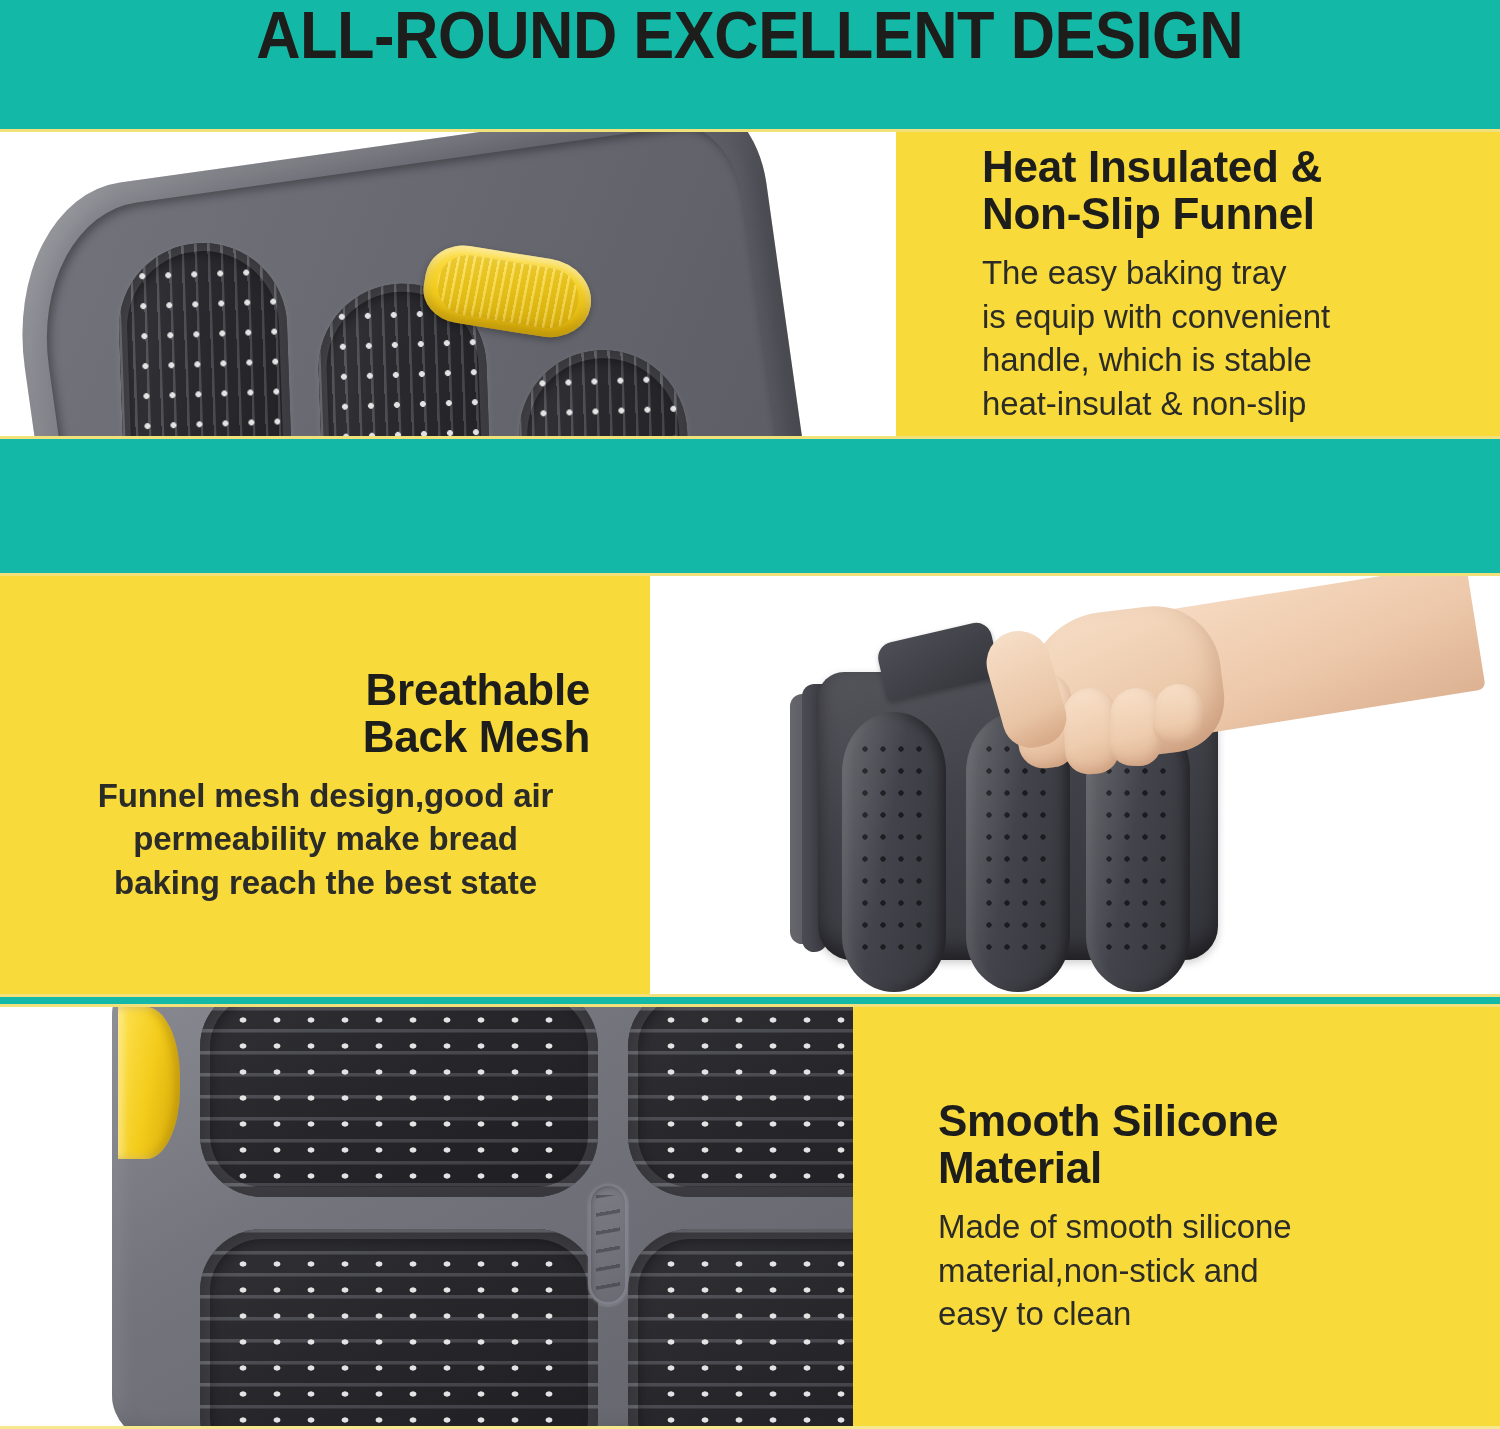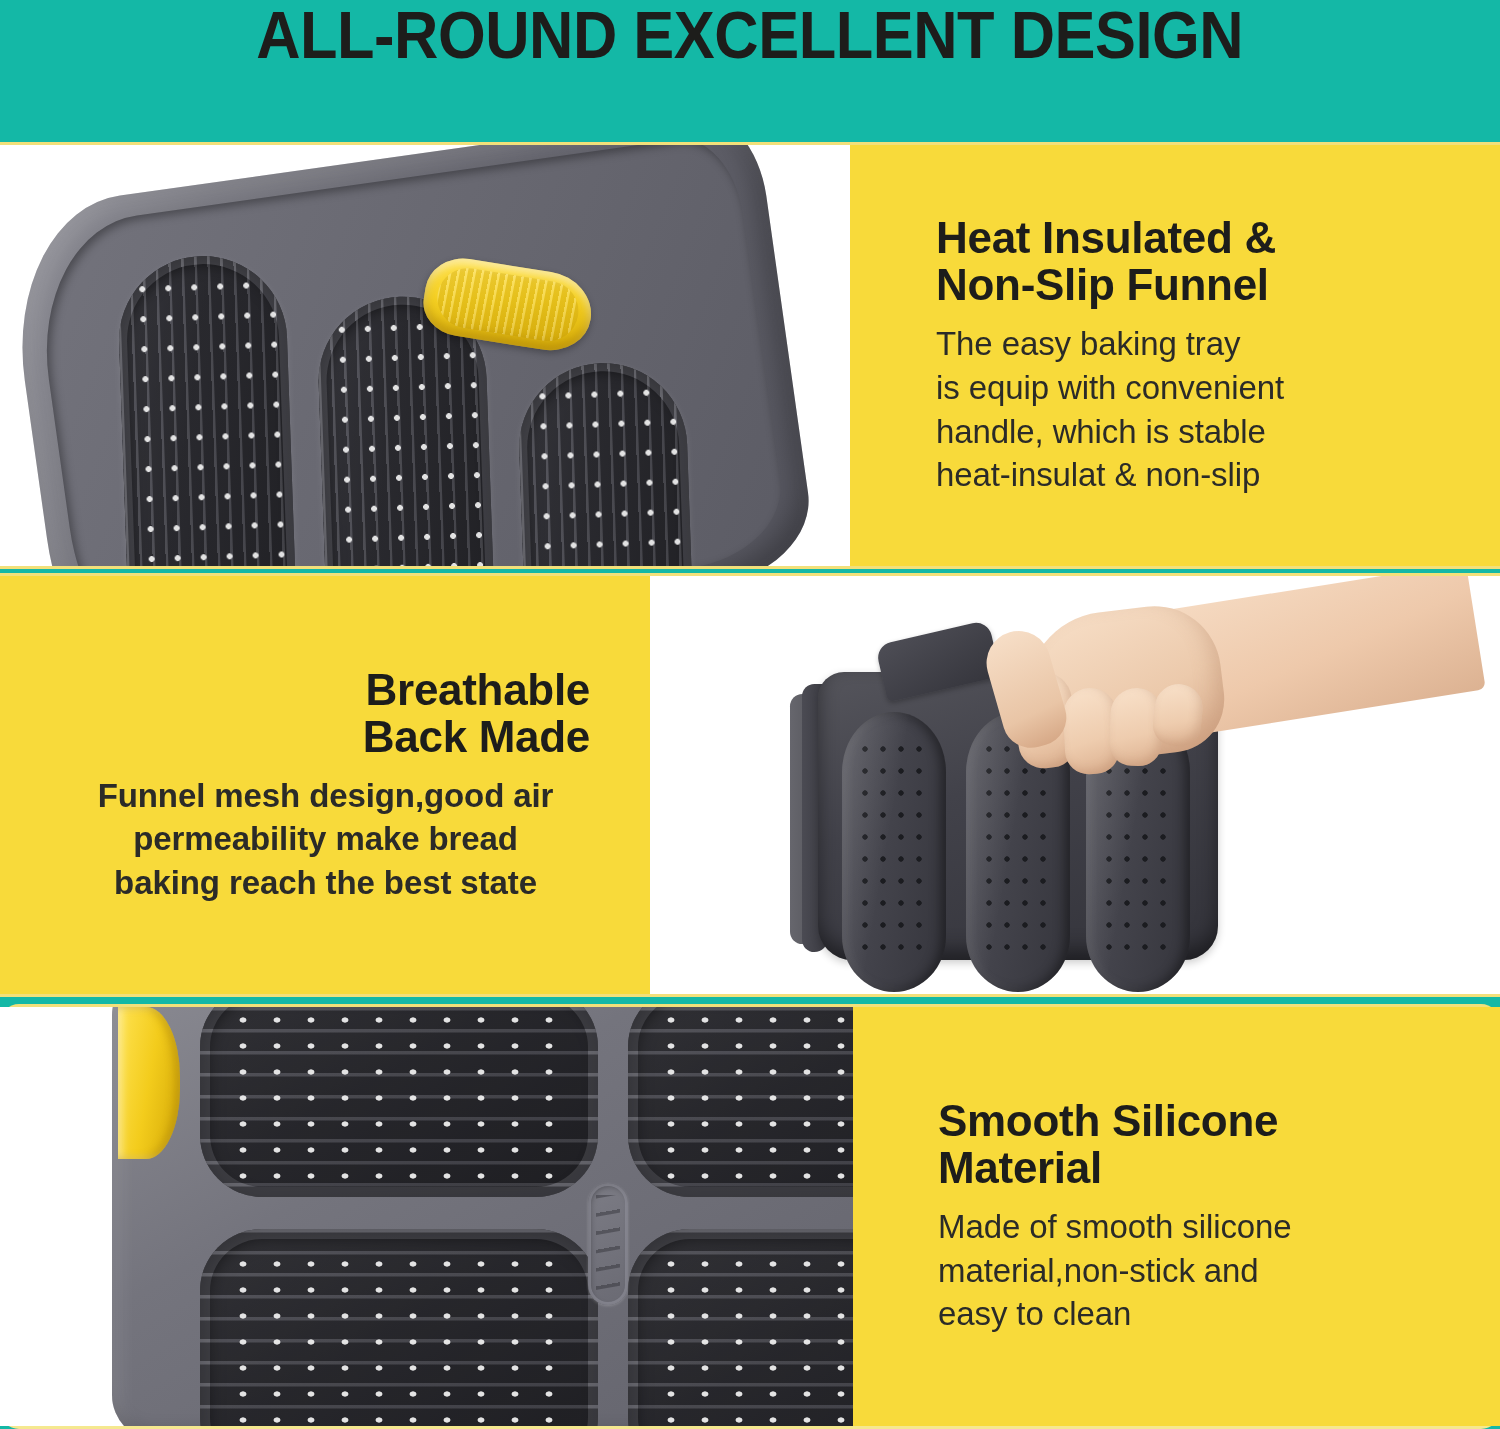--- a/index.html
+++ b/index.html
@@ -46,23 +46,23 @@
   
   .row {
     position: absolute;
     left: 0;
     width: 1500px;
     display: flex;
     background: #ffffff;
     border-top: 3px solid #f2e07a;
     border-bottom: 3px solid #f2e07a;
   }
-  .row-1 { top: 142px;  height: 427px; }
+  .row-1 { top: 129px;  height: 310px; gap: 46px; }
   .row-2 { top: 573px;  height: 424px; }
-  .row-3 { top: 1004px; height: 425px; border-bottom: 3px solid #f5e88f; border-radius: 19px; }
+  .row-3 { top: 1004px; height: 425px; border-bottom: 3px solid #f5e88f; }
 
   .photo-cell {
     position: relative;
     background: #ffffff;
     overflow: hidden;
     flex: none;
   }
   .text-cell {
     position: relative;
     background: #F8DA3A;
@@ -387,21 +387,21 @@
       </div>
     </div>
 
   </div>
 
   <div class="row row-2">
 
     <div class="text-cell">
       <div class="feature-heading align-right">
         <div>Breathable</div>
-        <div>Back Made</div>
+        <div>Back Mesh</div>
       </div>
       <div class="feature-body align-center">
         <div>Funnel mesh design,good air</div>
         <div>permeability make bread</div>
         <div>baking reach the best state</div>
       </div>
     </div>
 
     <div class="photo-cell">
       <div class="p2-stage">

